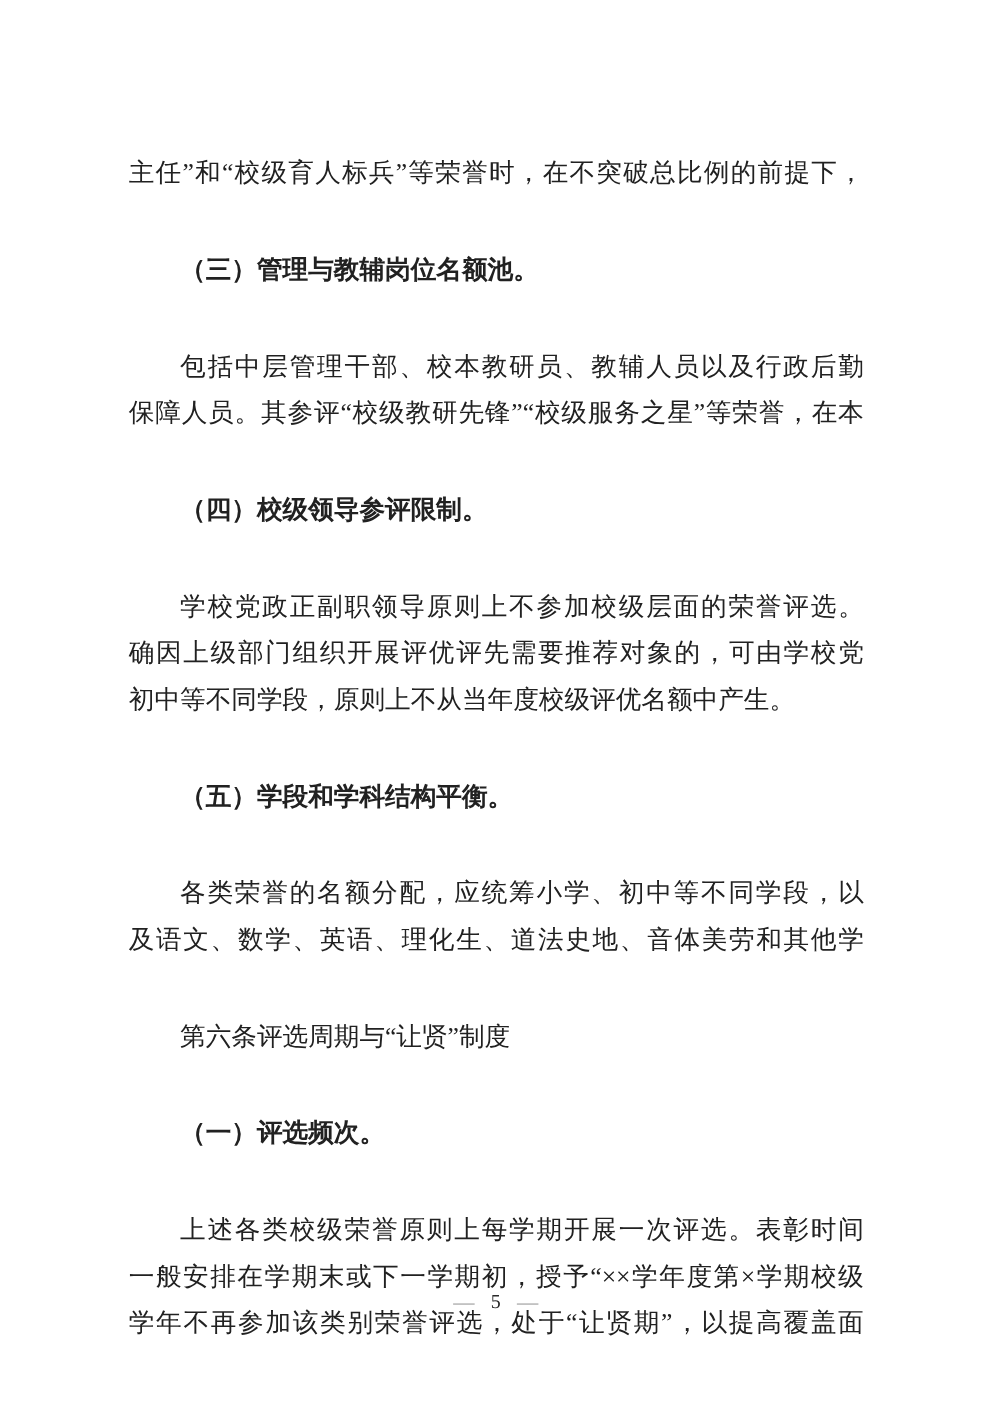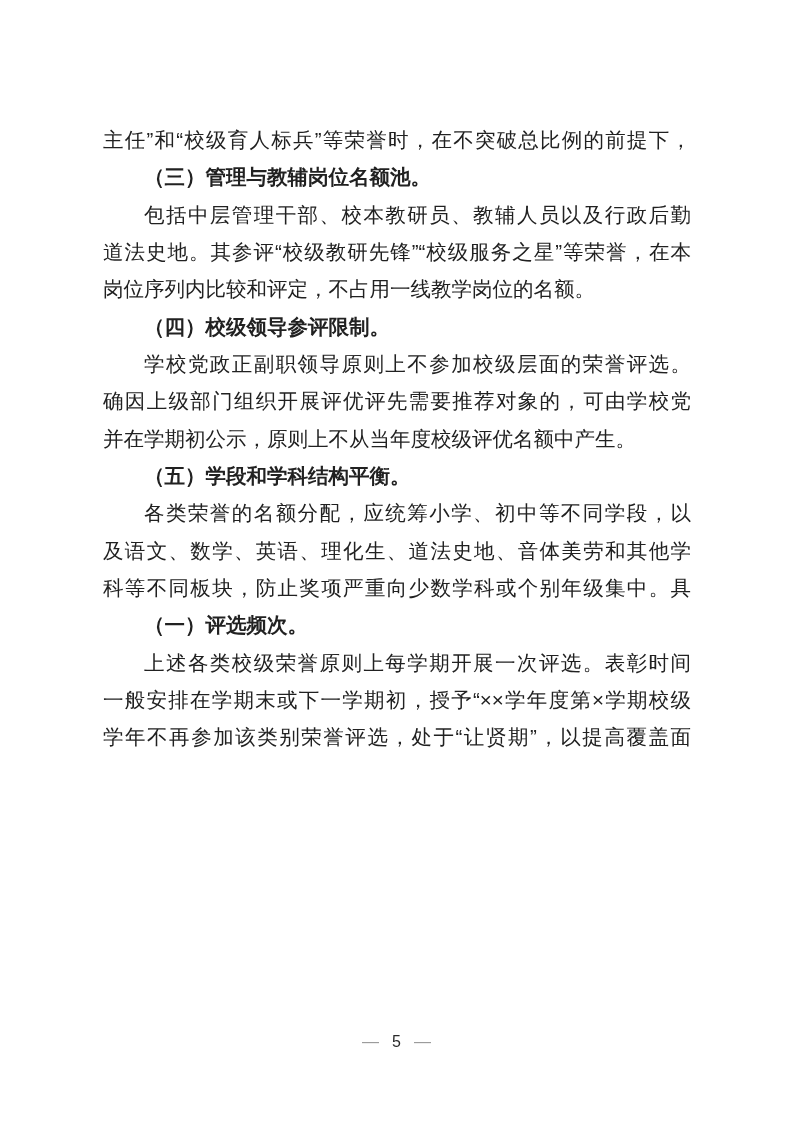--- a/index.html
+++ b/index.html
@@ -6,21 +6,21 @@
     margin: 0;
     padding: 0;
     background: #ffffff;
   }
   .page {
     position: relative;
     width: 793px;
     height: 1122px;
     background: #ffffff;
     overflow: hidden;
-    font-family: Liberation Sans, sans-serif;
+    font-family: Liberation Serif, serif;
   }
   .content {
     position: absolute;
     left: 103px;
     top: 121px;
     width: 588px;
     font-size: 20.5px;
     line-height: 37.33px;
     color: #212121;
     letter-spacing: 0;
@@ -29,20 +29,21 @@
     text-align: justify;
     text-justify: inter-character;
     white-space: nowrap;
   }
   .line.fill {
     text-align-last: justify;
     white-space: normal;
   }
   .line.indent {
     text-indent: 2em;
+    margin-top: 40px;
   }
   .line.bold {
     font-weight: 700;
   }
   .footer {
     position: absolute;
     top: 1032px;
     left: 0;
     width: 100%;
     display: flex;
@@ -61,30 +62,29 @@
   }
 </style>
 </head>
 <body>
 
 <div class="page">
   <div class="content">
     <div class="line fill">主任”和“校级育人标兵”等荣誉时，在不突破总比例的前提下，</div>
     <div class="line indent bold">（三）管理与教辅岗位名额池。</div>
     <div class="line indent fill">包括中层管理干部、校本教研员、教辅人员以及行政后勤</div>
-    <div class="line fill">道法史地。其参评“校级教研先锋”“校级服务之星”等荣誉，在本</div>
-    <div class="line">岗位序列内比较和评定，不占用一线教学岗位的名额。</div>
+    <div class="line fill">保障人员。其参评“校级教研先锋”“校级服务之星”等荣誉，在本</div>
     <div class="line indent bold">（四）校级领导参评限制。</div>
     <div class="line indent fill">学校党政正副职领导原则上不参加校级层面的荣誉评选。</div>
     <div class="line fill">确因上级部门组织开展评优评先需要推荐对象的，可由学校党</div>
-    <div class="line">并在学期初公示，原则上不从当年度校级评优名额中产生。</div>
+    <div class="line">初中等不同学段，原则上不从当年度校级评优名额中产生。</div>
     <div class="line indent bold">（五）学段和学科结构平衡。</div>
     <div class="line indent fill">各类荣誉的名额分配，应统筹小学、初中等不同学段，以</div>
     <div class="line fill">及语文、数学、英语、理化生、道法史地、音体美劳和其他学</div>
-    <div class="line fill">科等不同板块，防止奖项严重向少数学科或个别年级集中。具</div>
+    <div class="line indent">第六条评选周期与“让贤”制度</div>
     <div class="line indent bold">（一）评选频次。</div>
     <div class="line indent fill">上述各类校级荣誉原则上每学期开展一次评选。表彰时间</div>
     <div class="line fill">一般安排在学期末或下一学期初，授予“××学年度第×学期校级</div>
     <div class="line fill">学年不再参加该类别荣誉评选，处于“让贤期”，以提高覆盖面</div>
   </div>
 
   <div class="footer">
     <span class="dash">—</span>
     <span class="num">5</span>
     <span class="dash">—</span>

